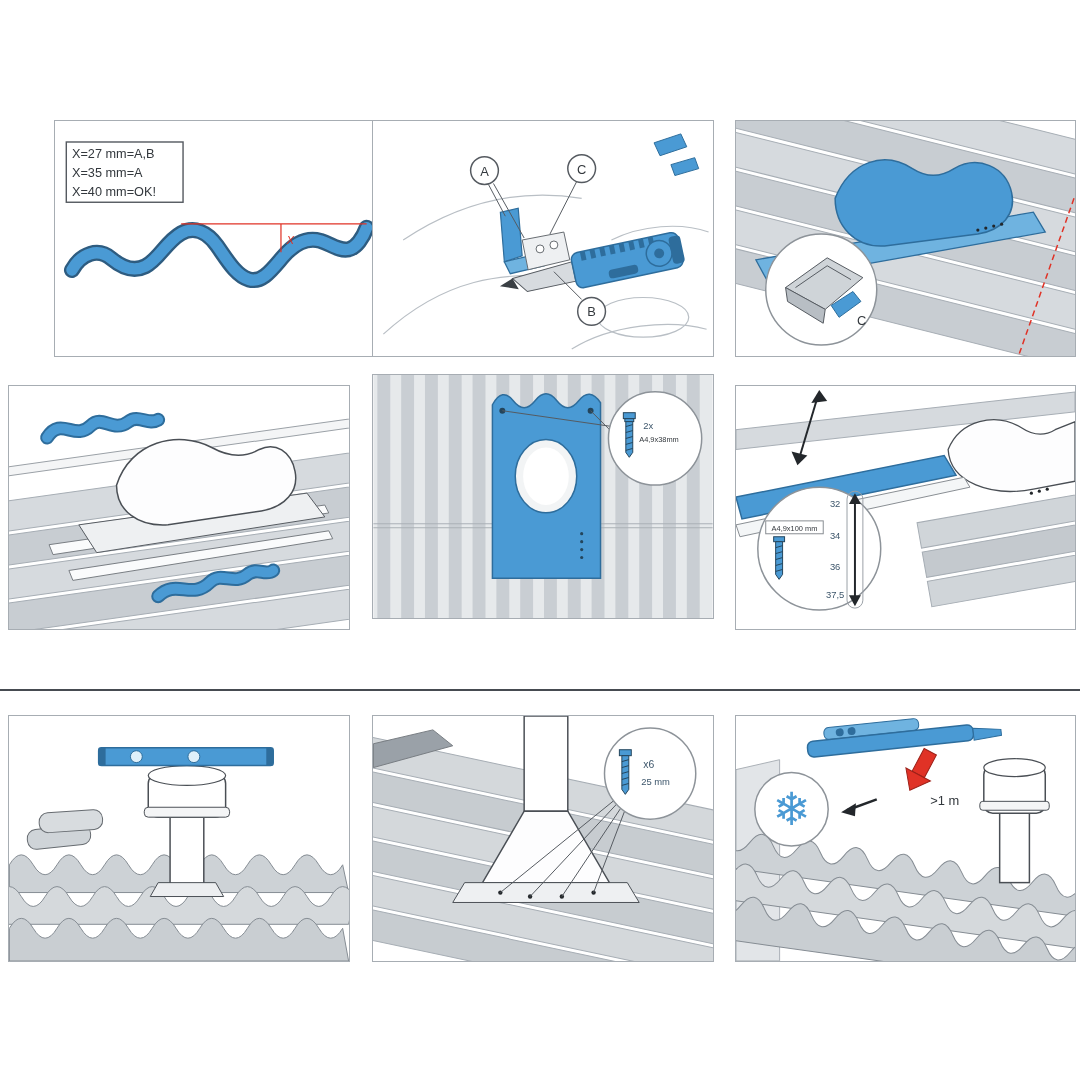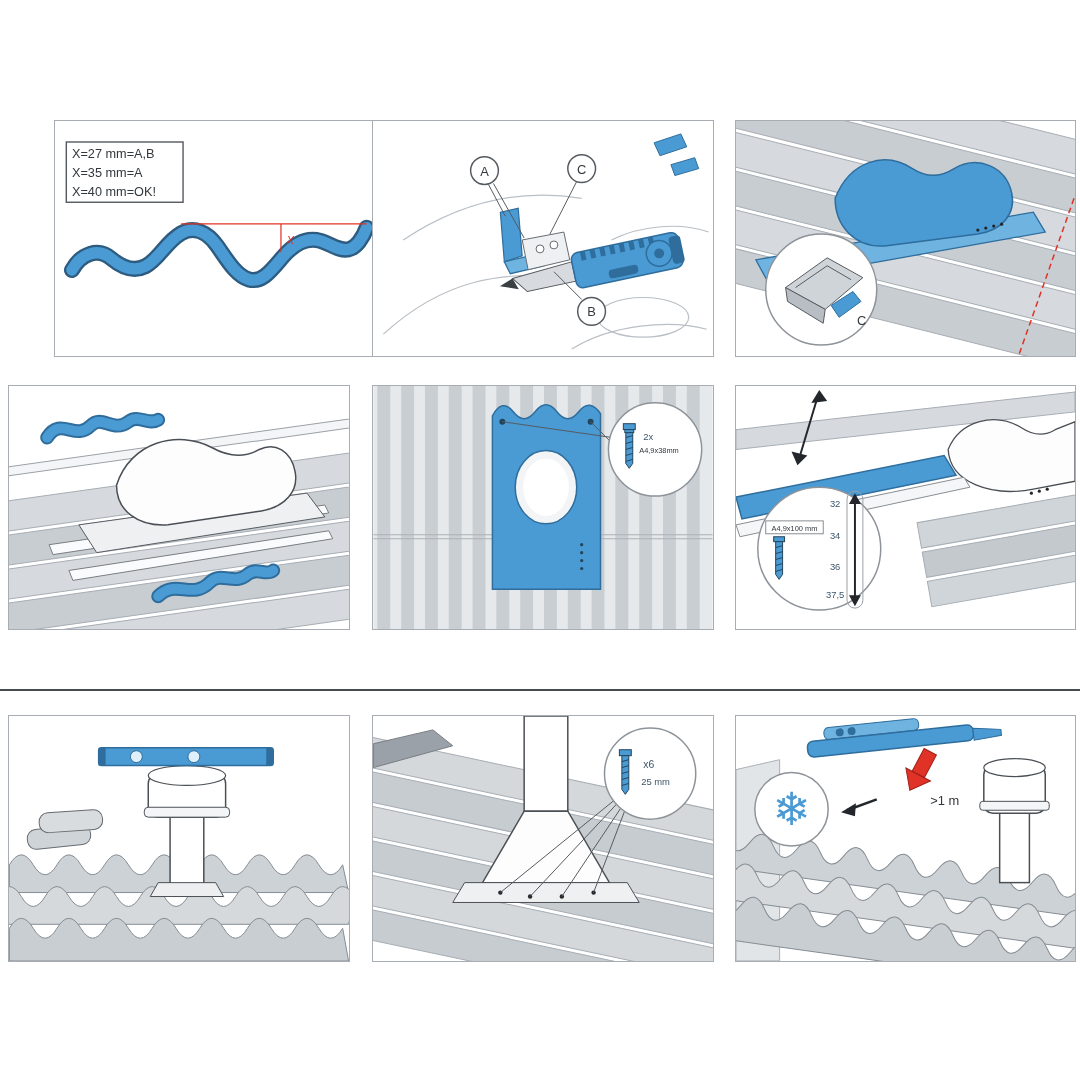--- a/index.html
+++ b/index.html
@@ -149,21 +149,21 @@
         <path d="M 38 52 C 52 30 66 56 82 40 C 94 28 104 48 120 36 C 130 28 140 40 150 34" fill="none" stroke="#2e6d9c" stroke-width="14" stroke-linecap="round"></path>
         <path d="M 38 52 C 52 30 66 56 82 40 C 94 28 104 48 120 36 C 130 28 140 40 150 34" fill="none" stroke="#4a9ad4" stroke-width="10" stroke-linecap="round"></path>
       </g>
       <g>
         <path d="M 150 212 C 168 194 184 216 202 198 C 214 186 226 202 240 190 C 250 182 258 192 266 186" fill="none" stroke="#2e6d9c" stroke-width="14" stroke-linecap="round"></path>
         <path d="M 150 212 C 168 194 184 216 202 198 C 214 186 226 202 240 190 C 250 182 258 192 266 186" fill="none" stroke="#4a9ad4" stroke-width="10" stroke-linecap="round"></path>
       </g>
     </svg>
   </div>
 
-  <div class="panel" style="left:372px;top:385px;width:342px;height:245px;">
+  <div class="panel" style="left:372px;top:374px;width:342px;height:245px;">
     <svg viewBox="0 0 342 245">
       <rect x="0" y="0" width="342" height="245" fill="#e6e9eb"></rect>
       <g>
         <rect x="4" y="0" width="13" height="245" fill="#c9ced3"></rect>
           <rect x="28" y="0" width="13" height="245" fill="#c9ced3"></rect>
         <rect x="52" y="0" width="13" height="245" fill="#c9ced3"></rect>
           <rect x="76" y="0" width="13" height="245" fill="#c9ced3"></rect>
         <rect x="100" y="0" width="13" height="245" fill="#c9ced3"></rect>
           <rect x="124" y="0" width="13" height="245" fill="#c9ced3"></rect>
         <rect x="148" y="0" width="13" height="245" fill="#c9ced3"></rect>

